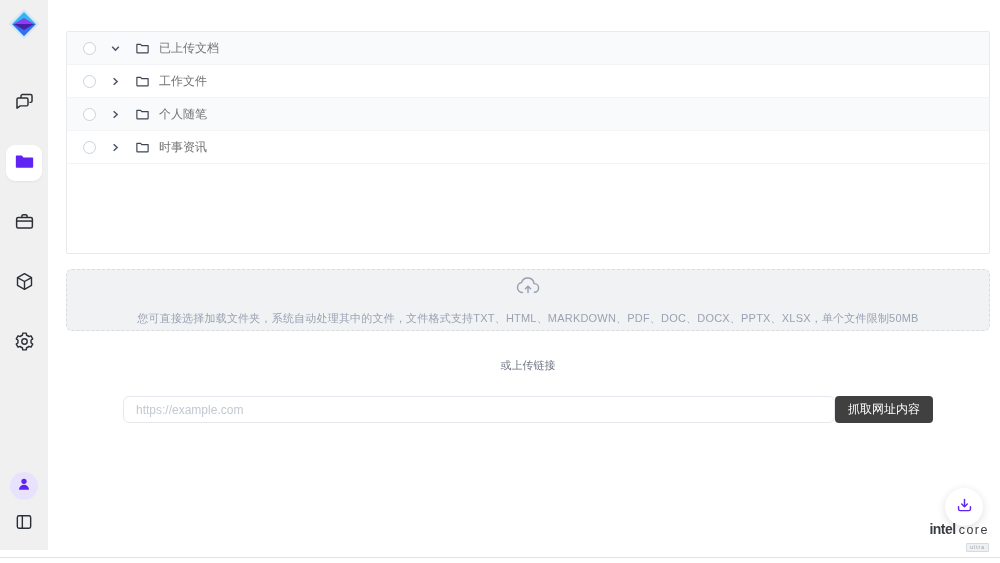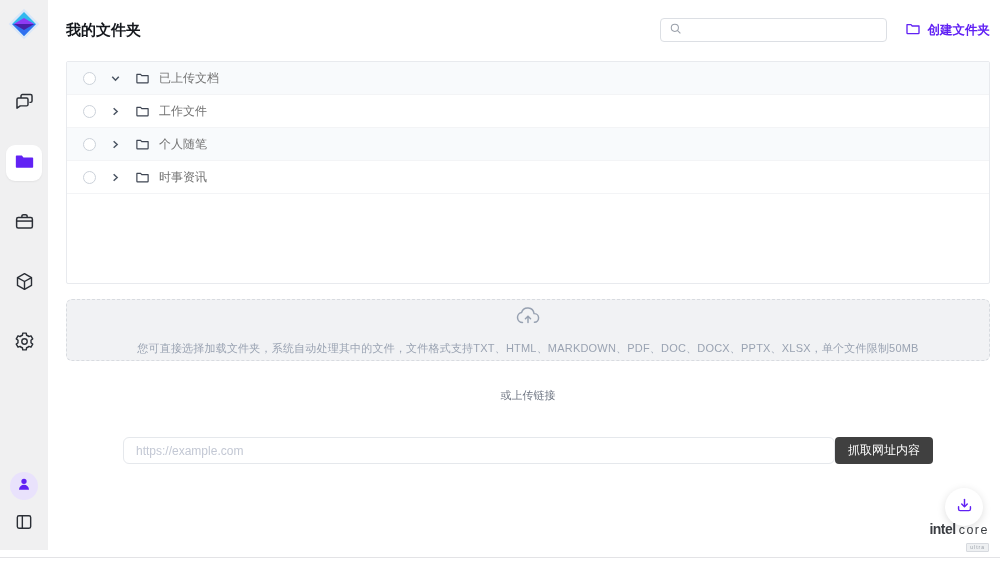--- a/index.html
+++ b/index.html
@@ -54,21 +54,21 @@
 
   
   .dropzone { margin-top:15px; height:62px; background:#f1f2f4; border:1.5px dashed #d8dbe0;
     border-radius:6px; display:flex; flex-direction:column; align-items:center;
     justify-content:center; gap:10px; cursor:pointer; }
   .dropzone svg { width:26px; height:22px; }
   .drop-hint { font-size:11px; color:#9aa3b2; letter-spacing:.2px; }
 
   .or-link { margin-top:27px; text-align:center; font-size:11px; color:#6f7683; }
 
-  .url-row { margin-top:34px; display:flex; justify-content:center; align-items:flex-start; gap:0; }
+  .url-row { margin-top:23px; display:flex; justify-content:center; align-items:flex-start; gap:0; }
   .url-input { width:712px; height:27px; border:1px solid #e5e8ec; border-radius:6px;
     font-size:12px; padding:0 12px; outline:none; color:#333; }
   .url-input::placeholder { color:#c3c8d4; }
   .fetch-btn { height:27px; padding:0 13px; background:#404040; color:#fff; border:none;
     border-radius:4px; font-size:12px; cursor:pointer; font-family:inherit; }
 
   
   .download-fab { position:absolute; right:17px; bottom:37px; width:38px; height:38px;
     border-radius:50%; background:#fff; box-shadow:0 2px 8px rgba(0,0,0,.13);
     display:flex; align-items:center; justify-content:center; cursor:pointer; }
@@ -156,40 +156,20 @@
             <rect x="4" y="4.5" width="16" height="15" rx="2"></rect>
             <line x1="10" y1="4.5" x2="10" y2="19.5"></line>
           </svg>
         </span>
       </div>
     </div>
   </aside>
 
   <main class="main">
 
-    <div class="topbar">
-      <h1 class="page-title">我的文件夹</h1>
-      <div class="searchbox">
-        <span>
-          <svg viewBox="0 0 20 20" fill="none" stroke="#9aa0aa" stroke-width="1.6" width="13" height="13">
-            <circle cx="9" cy="9" r="5.5"></circle>
-            <line x1="13.2" y1="13.2" x2="17.5" y2="17.5"></line>
-          </svg>
-        </span>
-        <input placeholder="" style="">
-      </div>
-      <div class="create-btn">
-        <span>
-          <svg viewBox="0 0 24 24" fill="none" stroke="#6122f4" stroke-width="2" stroke-linejoin="round" width="16" height="16">
-            <path d="M3 5.5h6l1.8 2H21v10.5a1 1 0 0 1-1 1H4a1 1 0 0 1-1-1z"></path>
-          </svg>
-        </span>
-        <span>创建文件夹</span>
-      </div>
-    </div>
 
     <div class="table-card">
 
       <div class="row">
         <span class="chk"></span>
         <span class="chev">
           <svg viewBox="0 0 14 14" fill="none" stroke="#4b5563" stroke-width="1.6" width="13" height="13">
             <polyline points="3.5,5 7,8.8 10.5,5"></polyline>
           </svg>
         </span>

